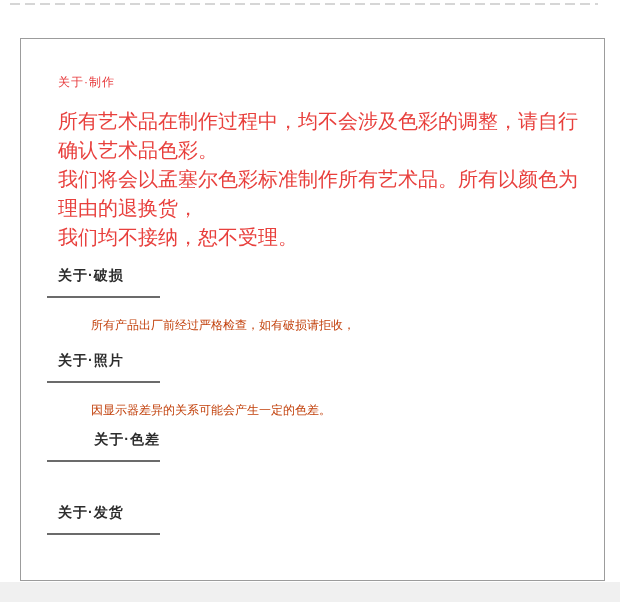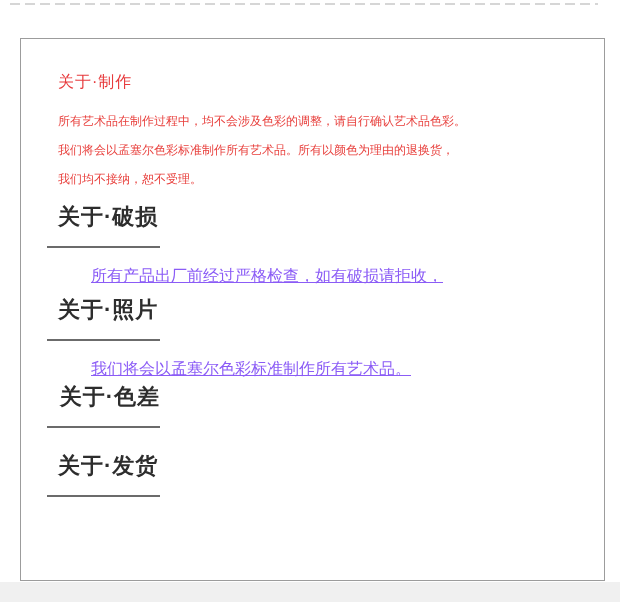--- a/index.html
+++ b/index.html
@@ -29,60 +29,59 @@
     position: absolute;
     left: 20px; top: 38px;
     width: 585px; height: 543px;
     box-sizing: border-box;
     background: #ffffff;
     border: 1px solid #9c9c9c;
     padding: 30px 26px 0 37px;
   }
 
   .notice-title {
-    font-size: 16px;
+    font-size: 12px;
     line-height: 26px;
     font-weight: 500;
     color: #e73b3d;
     letter-spacing: 1px;
   }
 
   .notice-intro {
     margin-top: 12px;
-    font-size: 12px;
+    font-size: 20px;
     line-height: 29px;
     color: #e8403d;
   }
 
   .section { margin-top: 10px; }
   .section.s2 { margin-top: 8px; }
   .section.s3 { margin-top: 2px; text-align: right; }
-  .section.s4 { margin-top: 25px; }
+  .section.s4 { margin-top: 37px; }
 
   .section-head {
-    font-size: 22px;
+    font-size: 14px;
     line-height: 26px;
     font-weight: bold;
     color: #2d2d2d;
     letter-spacing: 1px;
     width: 102px;
     margin-left: -11px;
     padding-left: 11px;
-    padding-bottom: 16px;
+    padding-bottom: 8px;
     border-bottom: 2px solid #6b6b6b;
     white-space: nowrap;
   }
 
   .section-body {
     margin-top: 14px;
     margin-left: 33px;
-    font-size: 16px;
+    font-size: 12px;
     line-height: 27px;
-    color: #8b5cf6;
-    text-decoration: underline;
+    color: #c2410c;
   }
 </style>
 </head>
 <body>
 
 <div class="page">
 
   <div class="top-dashed-line"></div>
 
   <div class="notice-card">
@@ -98,21 +97,21 @@
     <div class="section s1">
       <div class="section-head">关于·破损</div>
       <div class="section-body">
         <div>所有产品出厂前经过严格检查，如有破损请拒收，</div>
       </div>
     </div>
 
     <div class="section s2">
       <div class="section-head">关于·照片</div>
       <div class="section-body">
-        <div>我们将会以孟塞尔色彩标准制作所有艺术品。</div>
+        <div>因显示器差异的关系可能会产生一定的色差。</div>
       </div>
     </div>
 
     <div class="section s3">
       <div class="section-head">关于·色差</div>
     </div>
 
     <div class="section s4">
       <div class="section-head">关于·发货</div>
 

